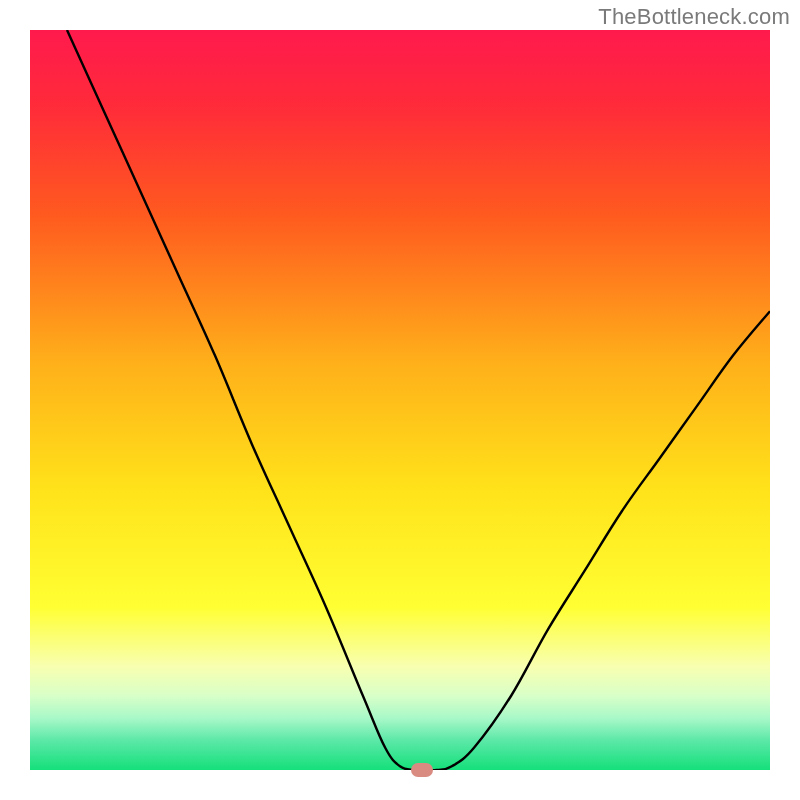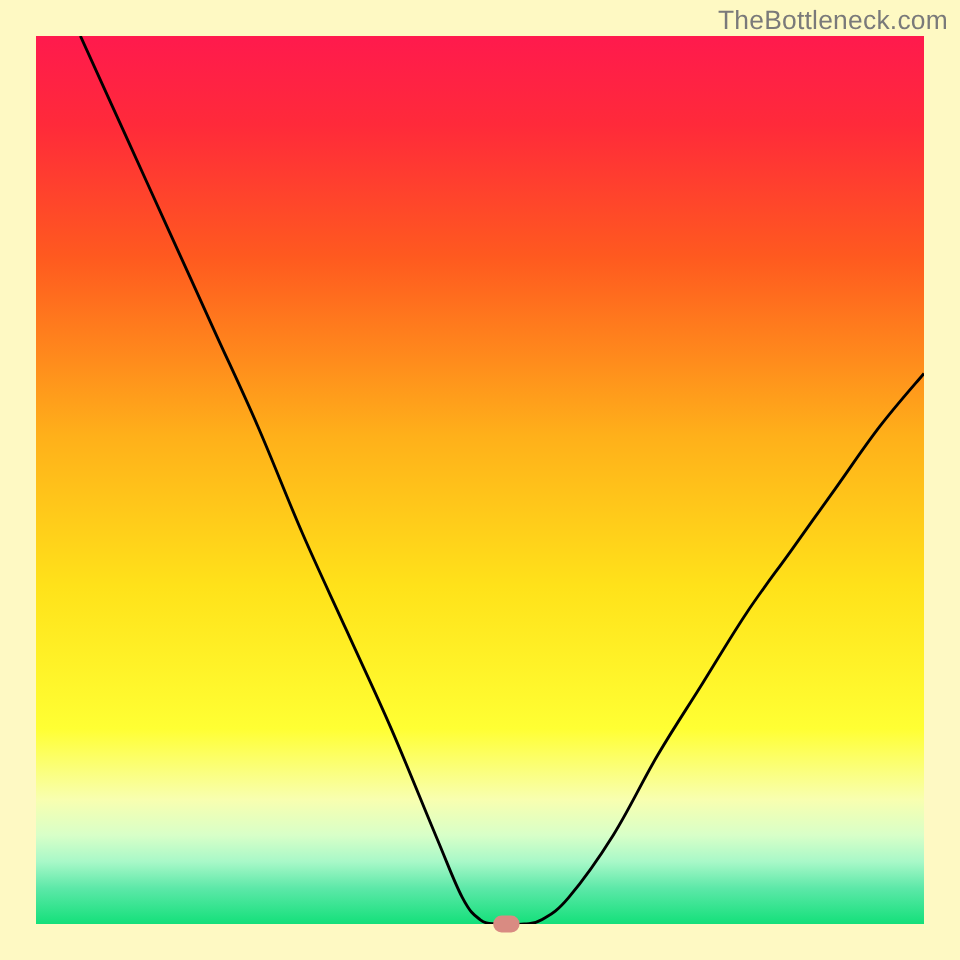--- a/index.html
+++ b/index.html
@@ -8,21 +8,21 @@
     width: 800px;
     height: 800px;
     background: #000;
     overflow: hidden;
     font-family: Arial, Helvetica, sans-serif;
   }
   .frame {
     position: relative;
     width: 800px;
     height: 800px;
-    background: #fef9c3;
+    background: #ffffff;
   }
   .watermark {
     position: absolute;
     top: 4px;
     right: 10px;
     color: #7a7a7a;
     font-size: 22px;
     font-weight: 500;
     letter-spacing: 0.2px;
     user-select: none;

